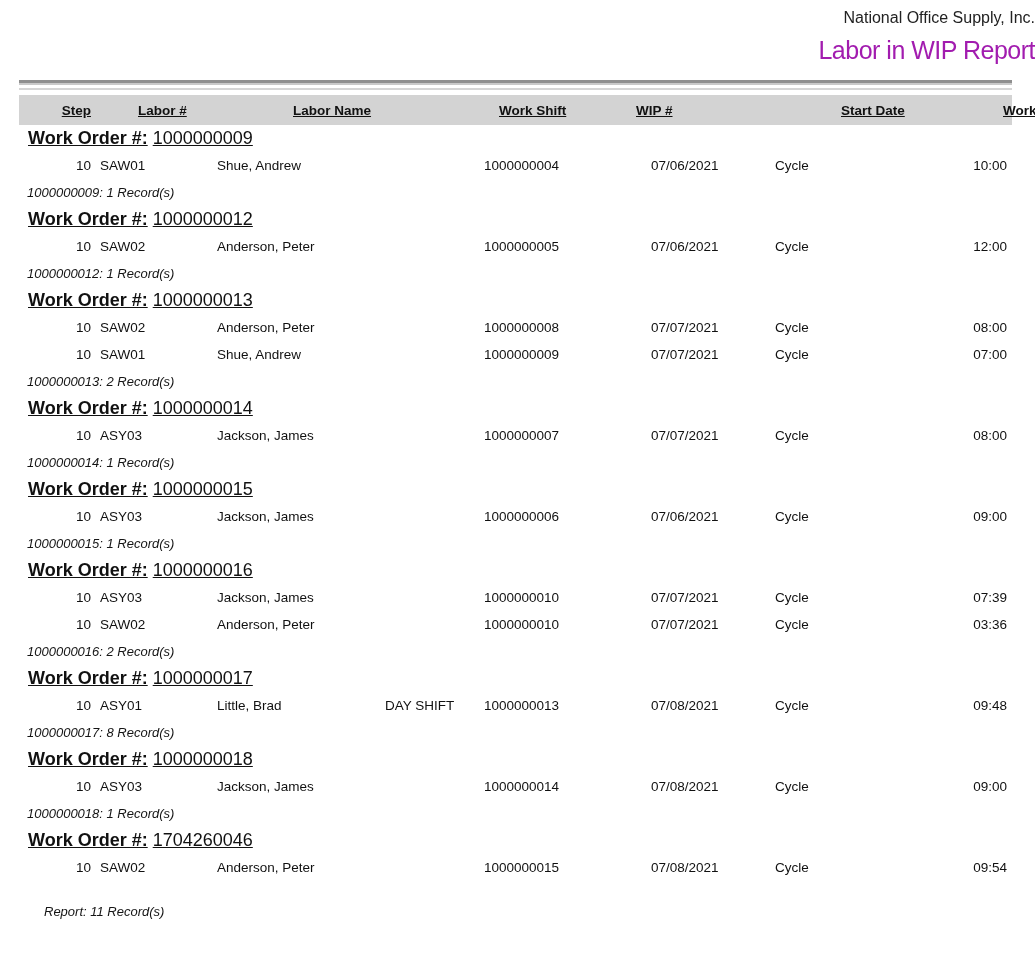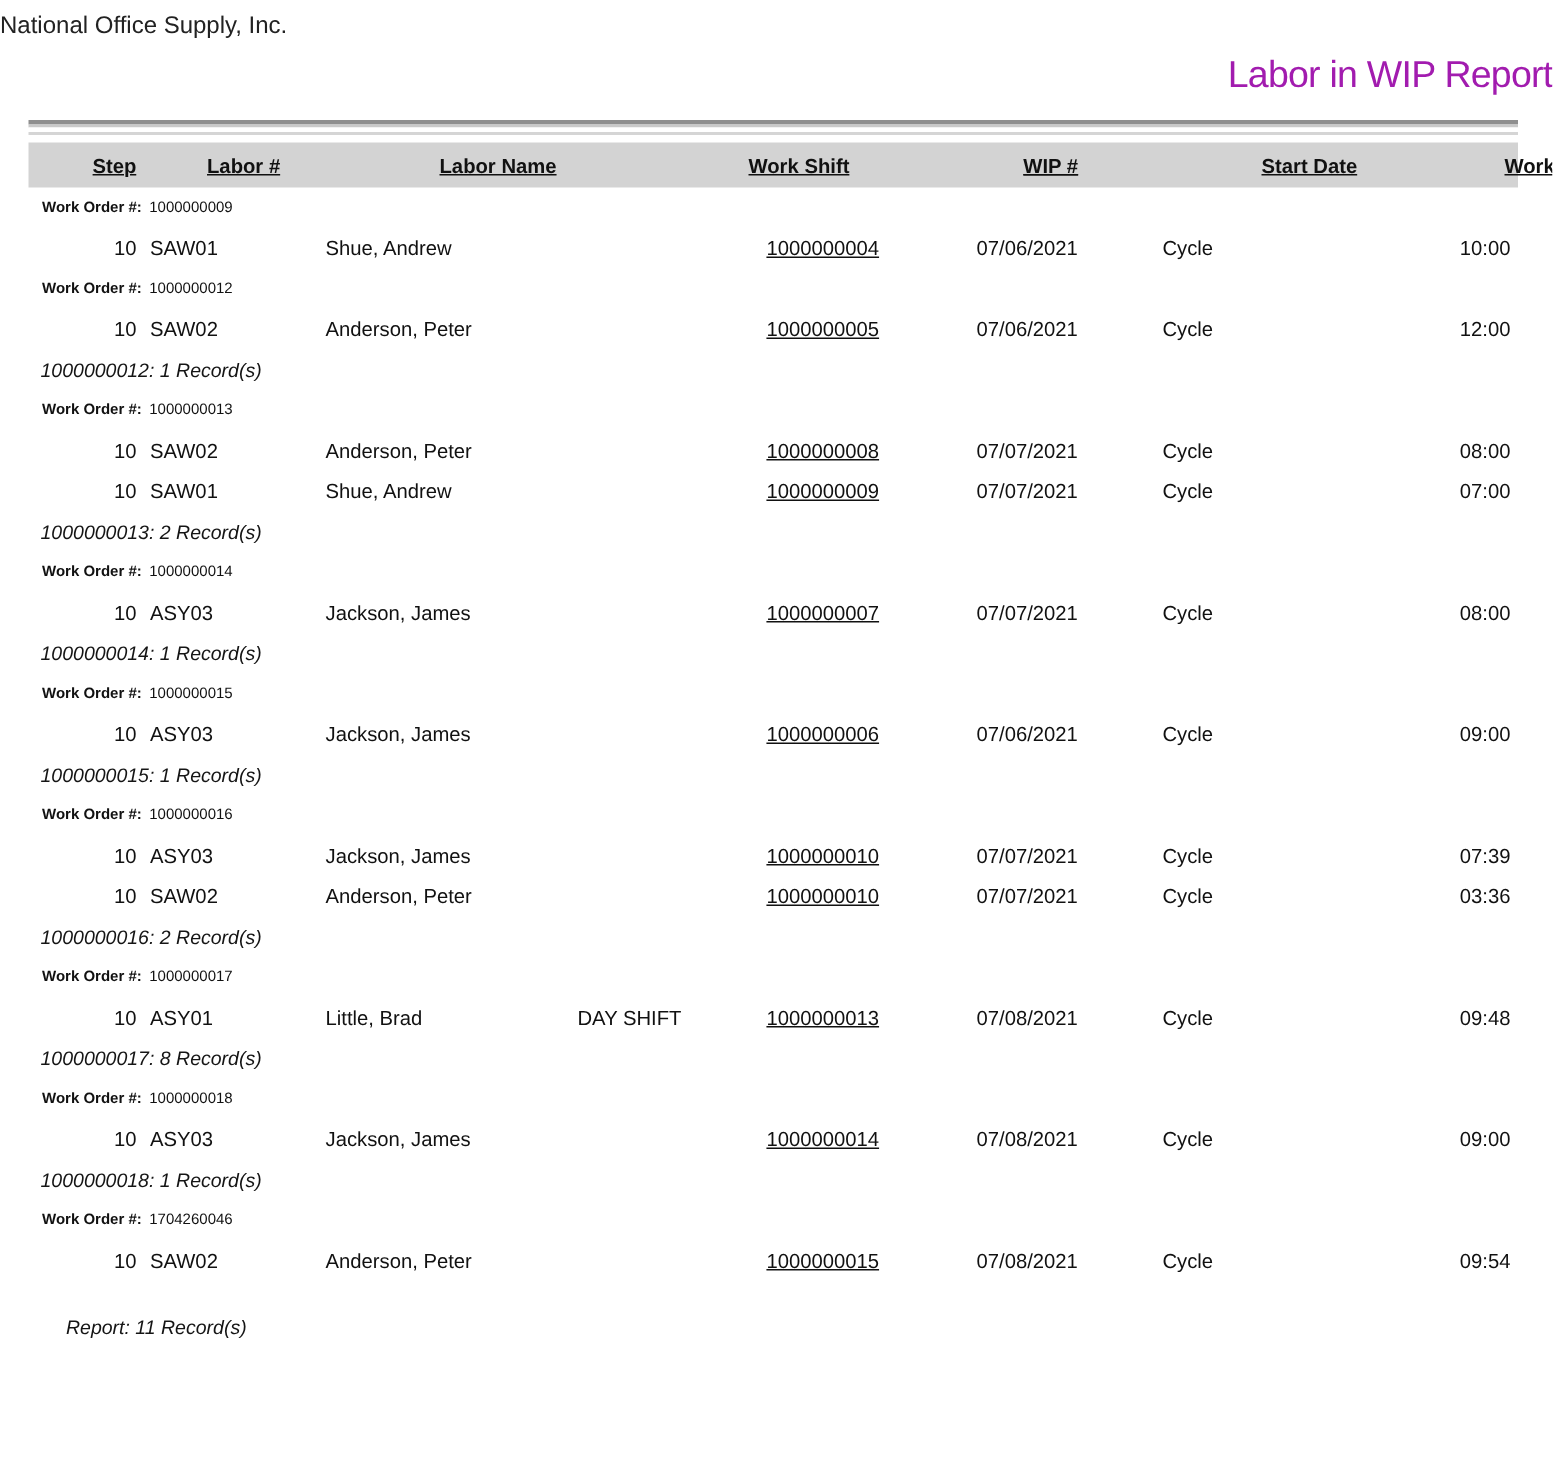--- a/index.html
+++ b/index.html
@@ -8,21 +8,21 @@
     position: relative;
     width: 1035px;
     height: 980px;
     background: #ffffff;
     font-family: "Liberation Sans", "DejaVu Sans", sans-serif;
     color: #111111;
     overflow: hidden;
   }
   .company {
     padding-top: 9px;
-    text-align: left;
+    text-align: right;
     font-size: 16px;
     color: #222222;
   }
   .title {
     margin-top: 9px;
     text-align: right;
     font-size: 25px;
     font-weight: 400;
     letter-spacing: -0.5px;
     color: #a21caf;
@@ -53,28 +53,29 @@
   .thead .hu { text-decoration: underline; white-space: nowrap; }
 
   .line { height: 27px; display: flex; align-items: center; }
   .row.grid { display: grid; height: 27px; }
   .cell { font-size: 13.5px; white-space: nowrap; overflow: hidden; color: #111111; }
 
   .col-step       { text-align: right; }
   .col-labor_number { padding-left: 9px; }
   .col-labor_name { padding-left: 1px; }
   .col-work_shift { padding-left: 1px; }
-  .col-wip_number { text-align: center; text-decoration: underline; }
+  .col-wip_number { text-align: left; }
   .col-start_date { padding-left: 38px; }
   .col-work_type  { padding-left: 1px; }
   .col-time_used  { text-align: right; }
 
   .group-header {
     padding-left: 9px;
-    font-size: 10px;
+    font-size: 18px;
+    text-decoration: underline;
   }
   .wo-label { font-weight: bold; }
   .wo-num { margin-left: 5px; }
   .summary {
     padding-left: 8px;
     font-size: 13px;
     font-style: italic;
     color: #151515;
   }
   .report-summary {
@@ -126,20 +127,21 @@
           <div class="row grid">
             <div class="cell col-step">10</div>
             <div class="cell col-labor_number">SAW01</div>
             <div class="cell col-labor_name">Shue, Andrew</div>
             <div class="cell col-work_shift"></div>
             <div class="cell col-wip_number">1000000004</div>
             <div class="cell col-start_date">07/06/2021</div>
             <div class="cell col-work_type">Cycle</div>
             <div class="cell col-time_used">10:00</div>
           </div>
+          <div class="line summary">1000000009: 1 Record(s)</div>
         </div>
         <div class="group">
           <div class="line group-header">
             <span class="wo-label">Work Order #:</span>
             <span class="wo-num">1000000012</span>
           </div>
           <div class="row grid">
             <div class="cell col-step">10</div>
             <div class="cell col-labor_number">SAW02</div>
             <div class="cell col-labor_name">Anderson, Peter</div>

